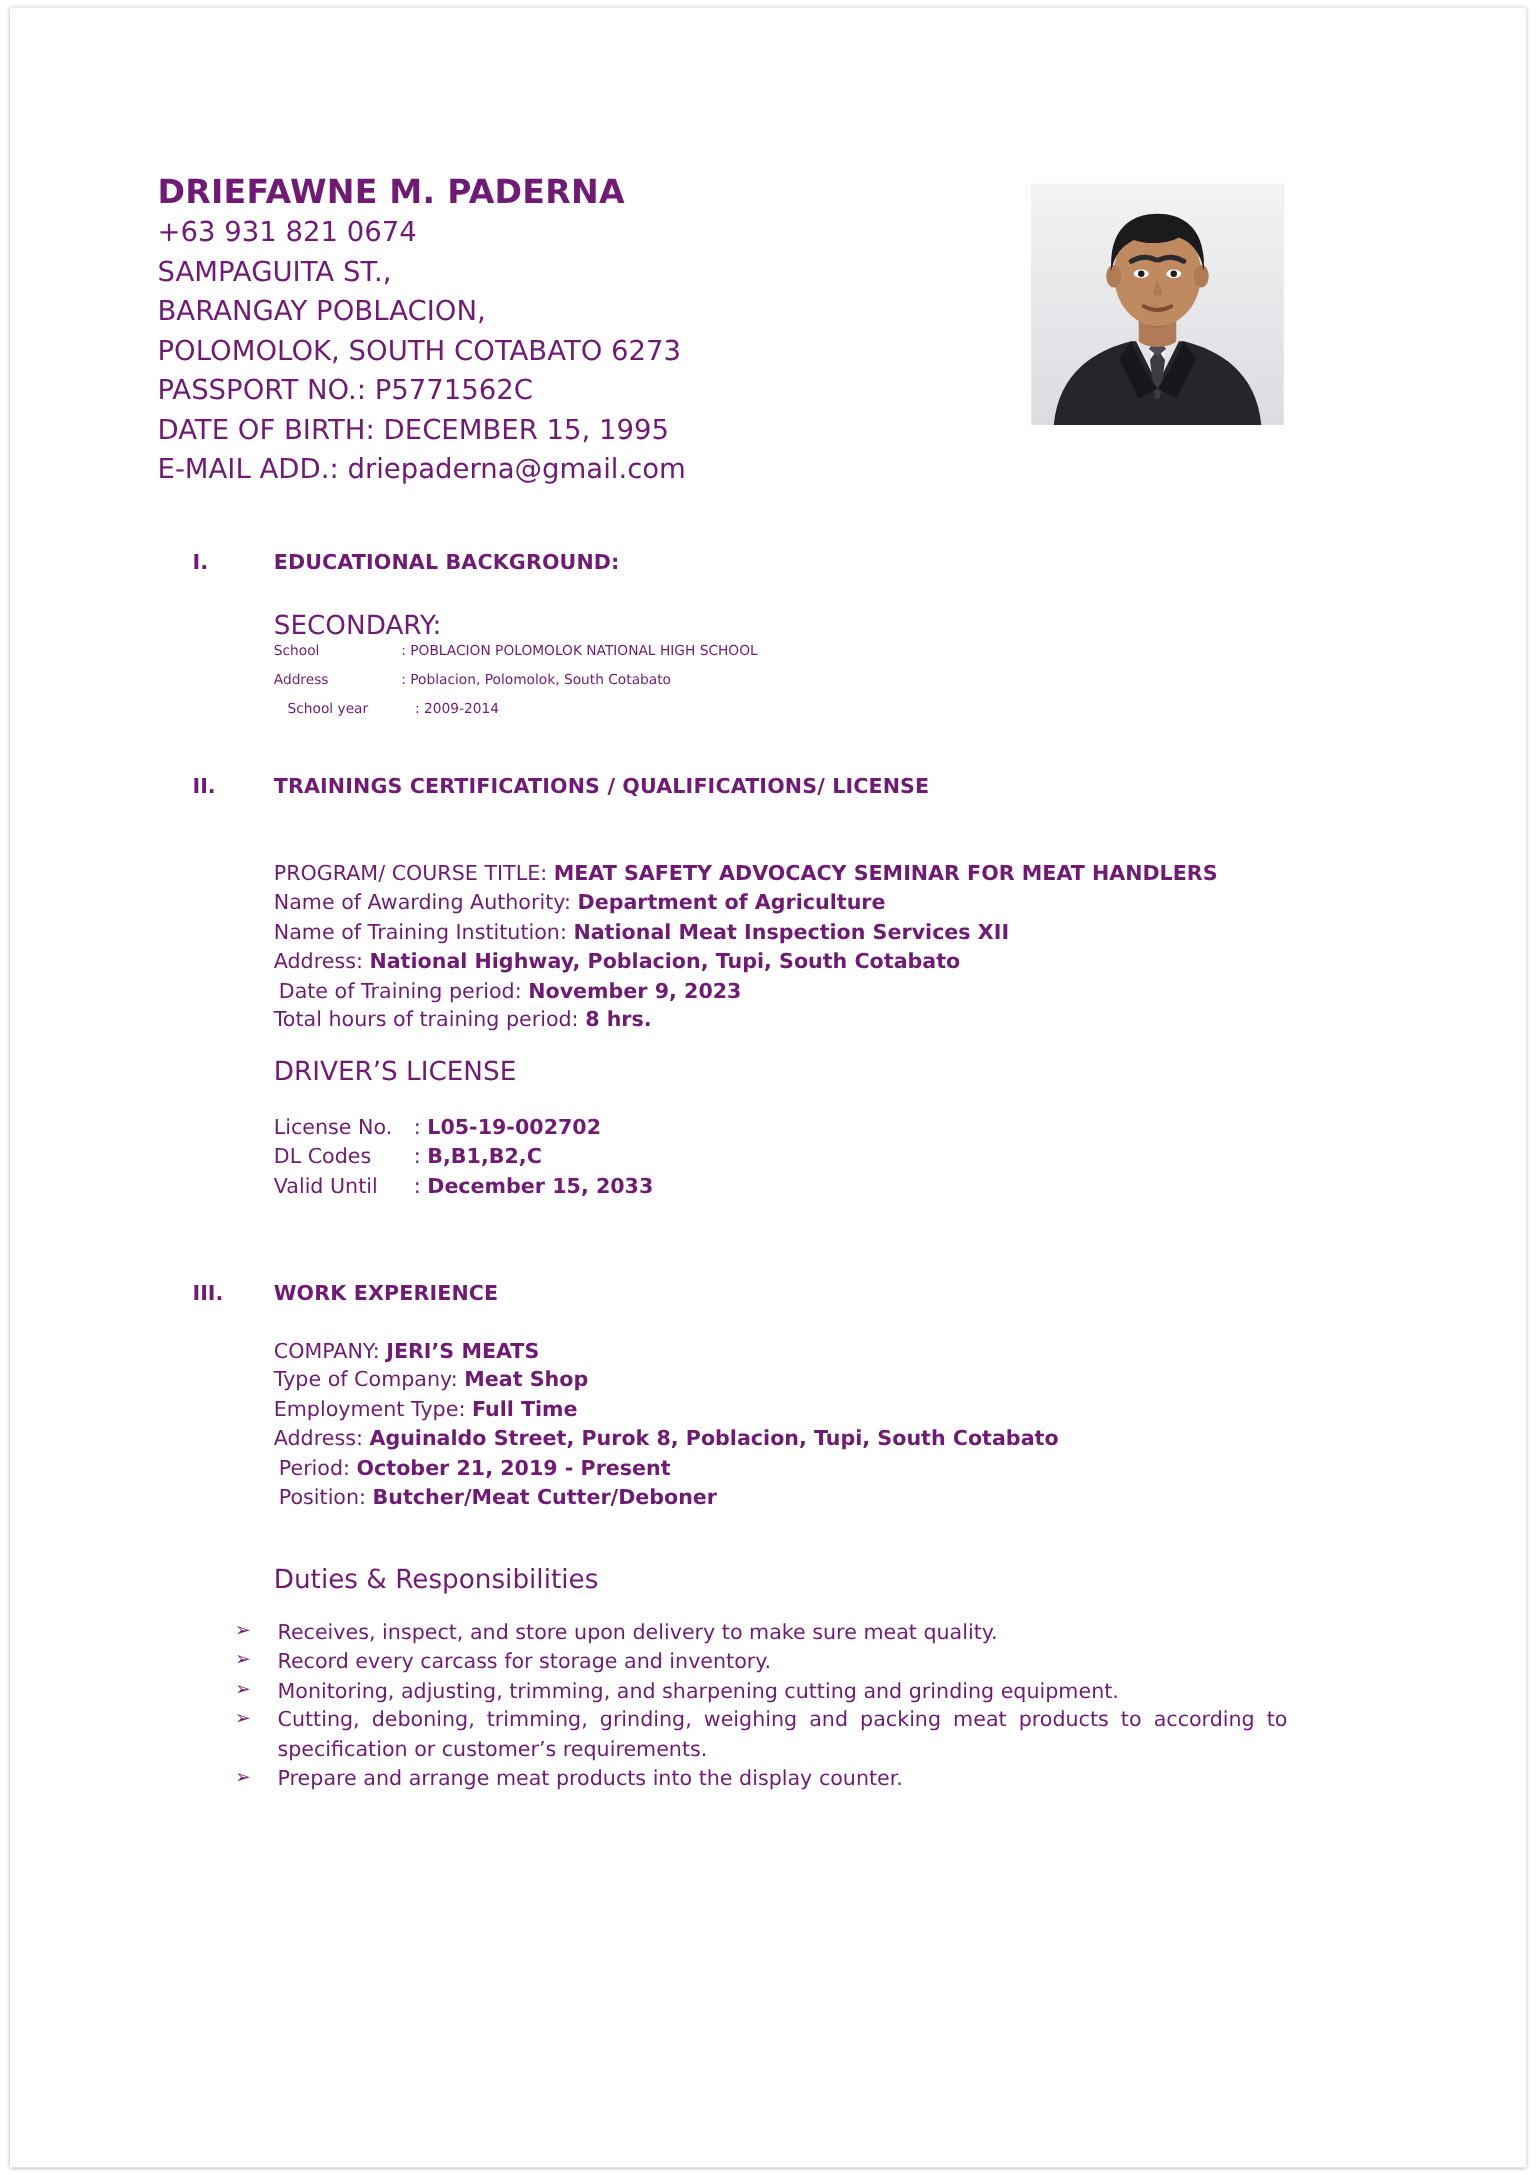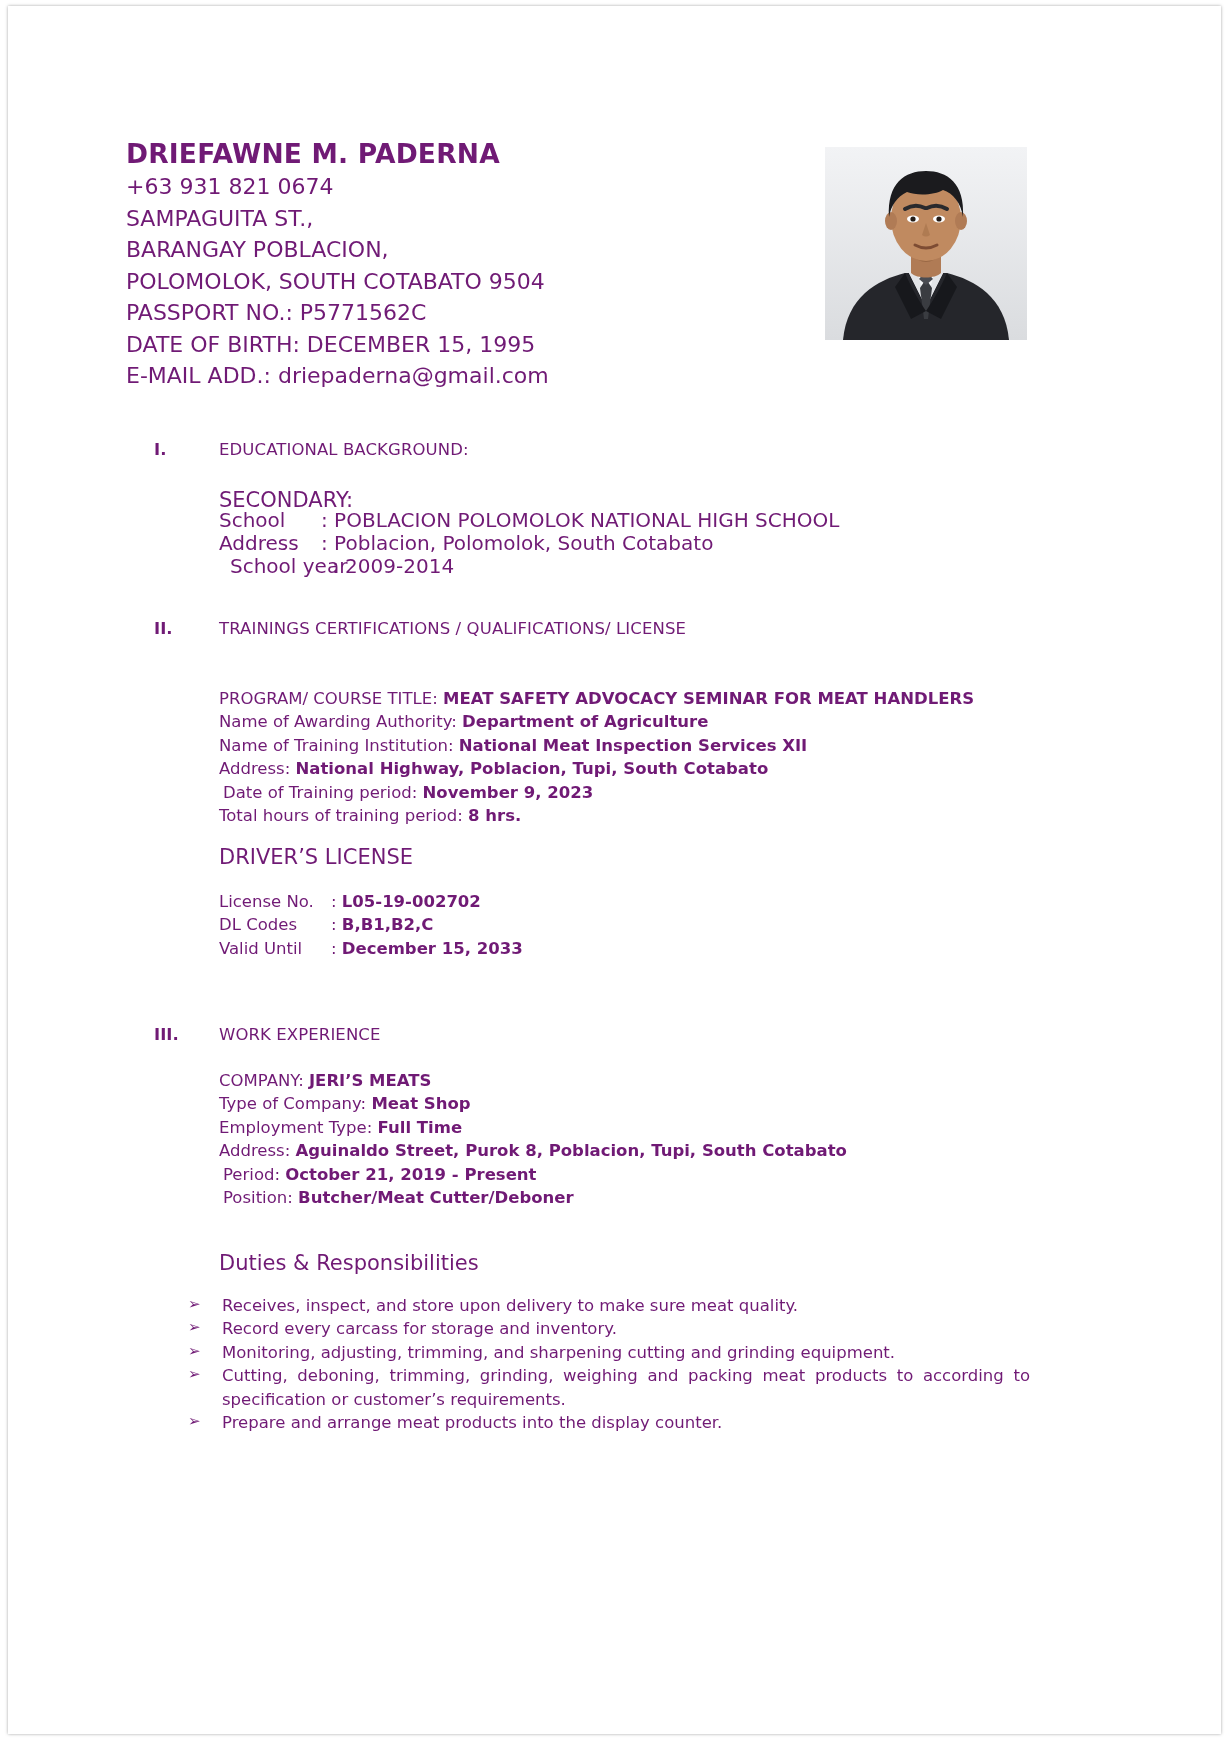--- a/index.html
+++ b/index.html
@@ -59,33 +59,33 @@
   .photo svg { display: block; }
   
   .sec-num {
     position: absolute;
     font-size: 16.5px;
     font-weight: bold;
   }
   .sec-title {
     position: absolute;
     font-size: 16.5px;
-    font-weight: normal;
+    font-weight: bold;
     letter-spacing: 0.1px;
     white-space: nowrap;
   }
   .sub-head {
     position: absolute;
     font-size: 21px;
     font-weight: normal;
     white-space: nowrap;
   }
   .row {
     position: absolute;
-    font-size: 20px;
+    font-size: 11px;
     line-height: 23.4px;
     white-space: nowrap;
   }
   .lbl {
     display: inline-block;
     width: 102px;
   }
   .lbl-nar {
     display: inline-block;
     width: 112px;
@@ -127,21 +127,21 @@
 <body>
 
 <div class="page">
   <div class="sheet">
 
     <div class="header">
       <div class="name">DRIEFAWNE M. PADERNA</div>
       <div class="hline">+63 931 821 0674</div>
       <div class="hline">SAMPAGUITA ST.,</div>
       <div class="hline">BARANGAY POBLACION,</div>
-      <div class="hline">POLOMOLOK, SOUTH COTABATO 9504</div>
+      <div class="hline">POLOMOLOK, SOUTH COTABATO 6273</div>
       <div class="hline"><b>PASSPORT NO.:</b> <span>P5771562C</span></div>
       <div class="hline"><b>DATE OF BIRTH:</b> <span>DECEMBER 15, 1995</span></div>
       <div class="hline"><b>E-MAIL ADD.:</b> <span>driepaderna@gmail.com</span></div>
     </div>
 
     <div class="photo">
       <svg width="202" height="193" viewBox="0 0 202 193">
         <defs>
           <linearGradient id="bg" x1="0" y1="0" x2="0" y2="1">
             <stop offset="0%" stop-color="#f2f3f5"></stop>

